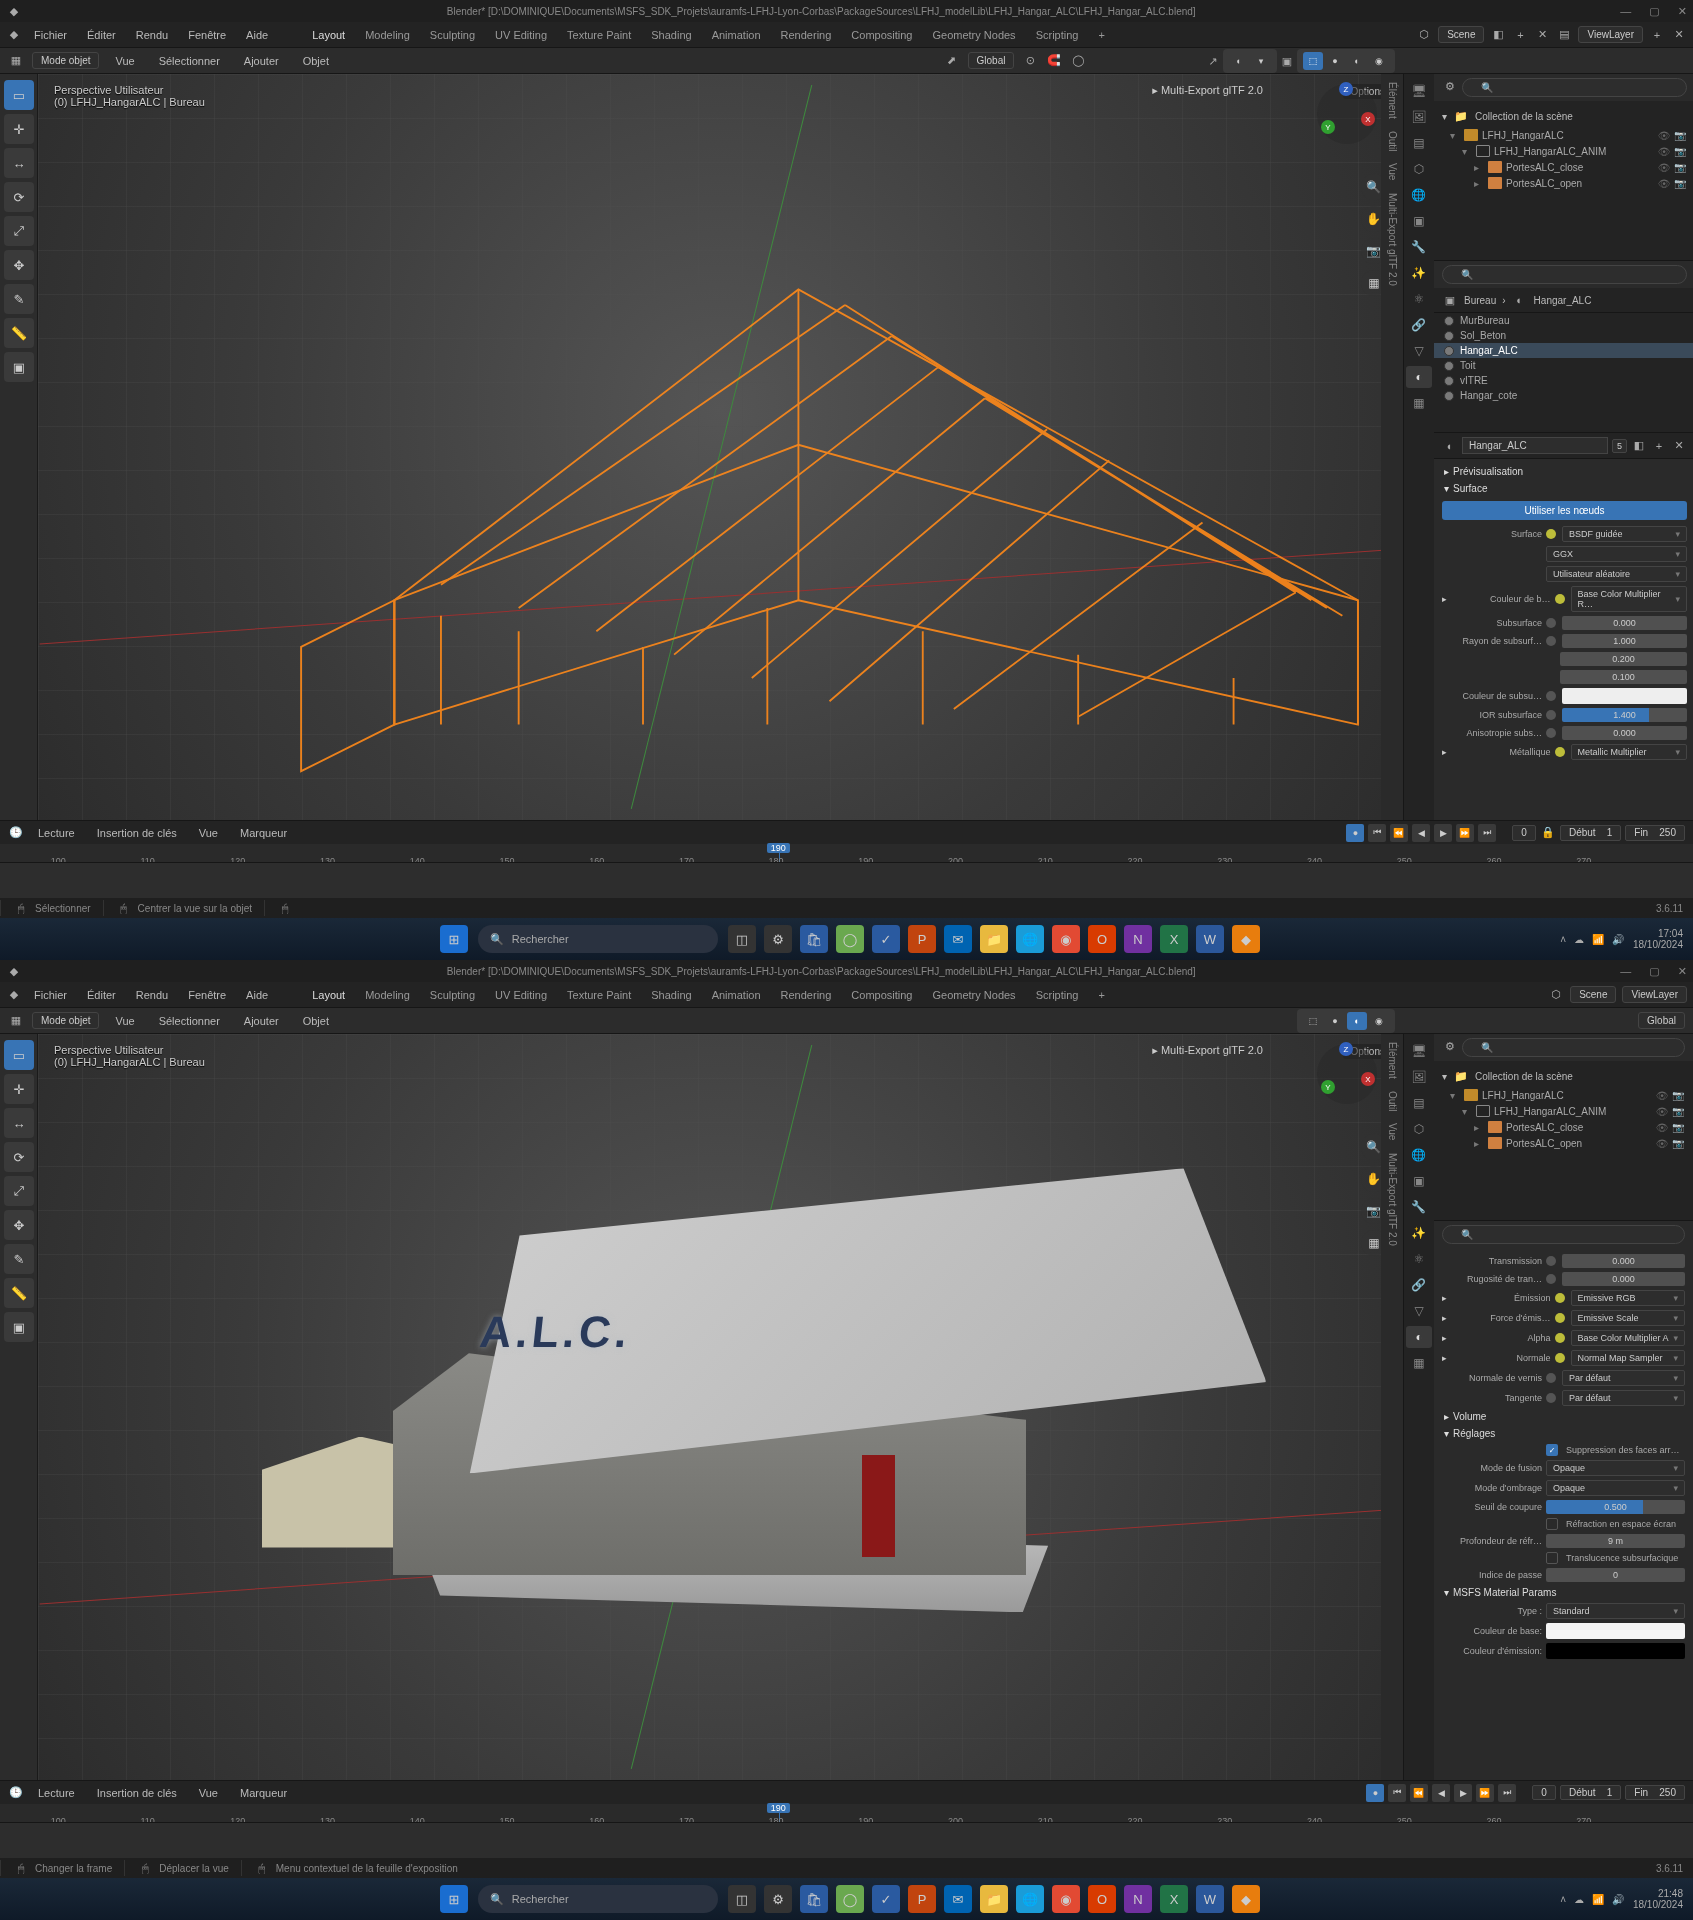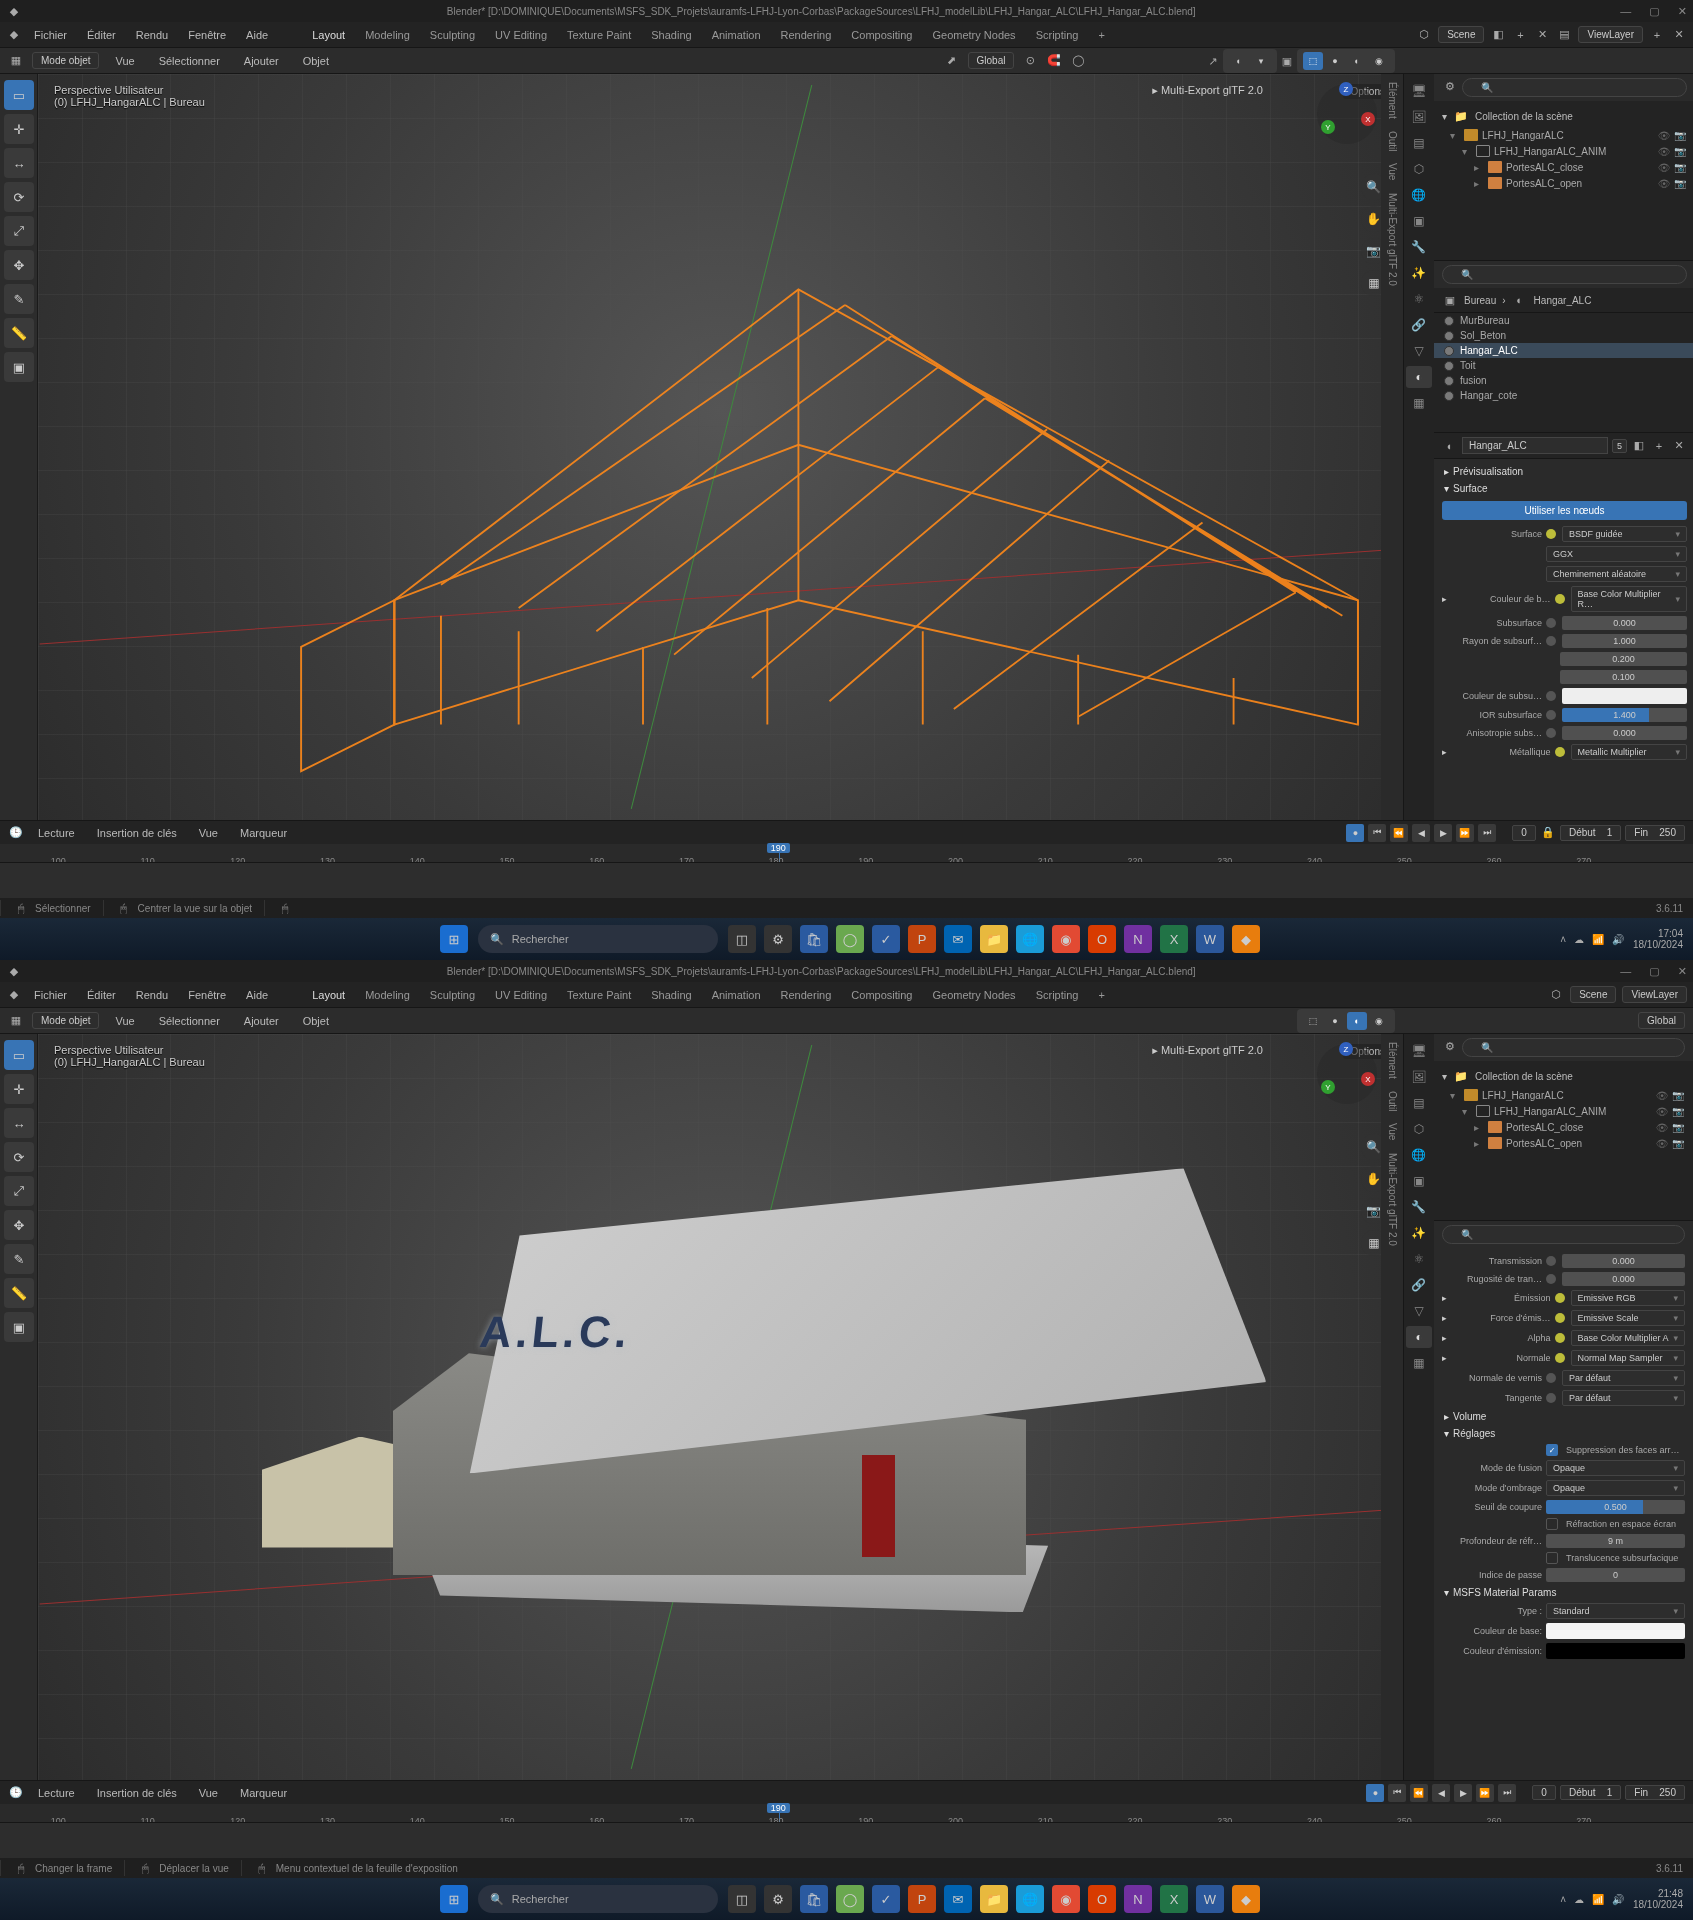--- a/index.html
+++ b/index.html
@@ -324,21 +324,21 @@
           <div class="mat-row sel">
               <span class="mat-dot"></span>
               <span>Hangar_ALC</span>
             </div>
           <div class="mat-row">
               <span class="mat-dot"></span>
               <span>Toit</span>
             </div>
           <div class="mat-row">
               <span class="mat-dot"></span>
-              <span>fusion</span>
+              <span>vITRE</span>
             </div>
           <div class="mat-row">
               <span class="mat-dot"></span>
               <span>Hangar_cote</span>
             </div>
         </div>
         <div class="mat-head">
           <span class="icon">◐</span>
           <input value="Hangar_ALC" style="">
           <span class="num">5</span>
@@ -355,21 +355,21 @@
               <span class="lbl">Surface</span>
               <span class="dot y"></span>
               <span class="val drop">BSDF guidée</span>
             </div>
           <div class="prop-row">
               <span class="lbl"></span>
               <span class="val drop">GGX</span>
             </div>
           <div class="prop-row">
               <span class="lbl"></span>
-              <span class="val drop">Cheminement aléatoire</span>
+              <span class="val drop">Utilisateur aléatoire</span>
             </div>
           <div class="prop-row">
               <span>▸</span>
               <span class="lbl">Couleur de b…</span>
               <span class="dot y"></span>
               <span class="val drop">Base Color Multiplier R…</span>
             </div>
           <div class="prop-row">
               <span class="lbl">Subsurface</span>
               <span class="dot"></span>

